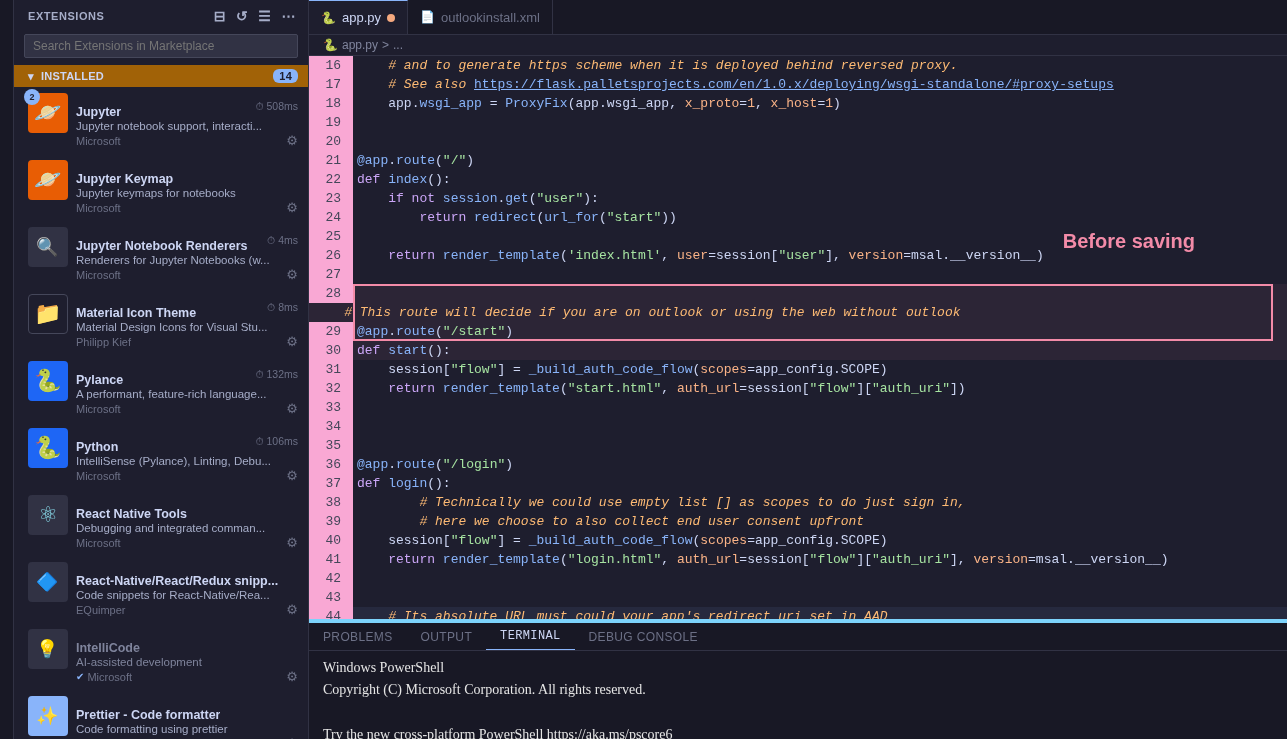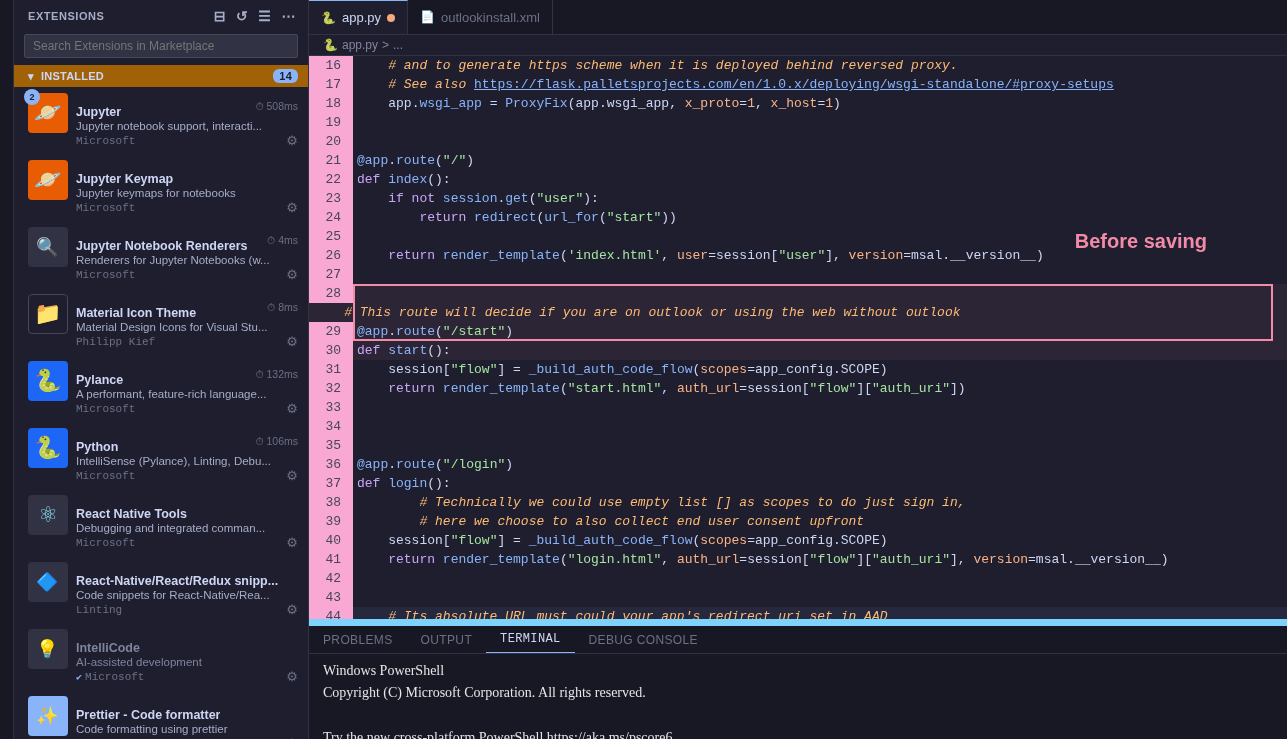--- a/index.html
+++ b/index.html
@@ -198,21 +198,21 @@
     .ext-publisher-row {
       display: flex;
       align-items: center;
       justify-content: space-between;
       margin-top: 1px;
     }
 
     .ext-publisher {
       font-size: 11px;
       color: #6c7086;
-      font-family: Liberation Mono, monospace;
+      font-family: Liberation Sans, sans-serif;
     }
 
     .ext-gear {
       color: #6c7086;
       font-size: 13px;
       cursor: pointer;
     }
 
     .ext-item.dimmed .ext-name {
       color: #7f849c;
@@ -338,34 +338,34 @@
     .c-func { color: #89b4fa; }
     .c-var { color: #cdd6f4; }
     .c-decorator { color: #89b4fa; }
     .c-param { color: #fab387; }
     .c-link { color: #89b4fa; text-decoration: underline; }
     .c-number { color: #fab387; }
 
     
     .annotation-before-saving {
       position: absolute;
-      right: 80px;
+      right: 92px;
       font-size: 20px;
       font-weight: 900;
       color: #f38ba8;
       font-family: Arial, sans-serif;
       pointer-events: none;
       z-index: 3;
     }
 
     
     .bottom-panel {
       height: 120px;
       background: #181825;
-      border-top: 7px solid #7dd3fc;
+      border-top: 4px solid #7dd3fc;
       display: flex;
       flex-direction: column;
     }
 
     .panel-tabs {
       display: flex;
       height: 28px;
       align-items: stretch;
       border-bottom: 1px solid #313244;
       background: #181825;
@@ -546,21 +546,21 @@
 
     <div class="ext-item">
       <div class="ext-icon" style="background:#313244; font-size:18px; color:#89b4fa;">🔷</div>
       <div class="ext-info">
         <div class="ext-name-row">
           <span class="ext-name">React-Native/React/Redux snipp...</span>
           <span class="ext-time"></span>
         </div>
         <div class="ext-desc">Code snippets for React-Native/Rea...</div>
         <div class="ext-publisher-row">
-          <span class="ext-publisher">Linting</span>
+          <span class="ext-publisher">EQuimper</span>
           <span class="ext-gear">⚙</span>
         </div>
       </div>
     </div>
 
     <div class="ext-item dimmed">
       <div class="ext-icon" style="background:#313244; font-size:18px; color:#7f849c;">💡</div>
       <div class="ext-info">
         <div class="ext-name-row">
           <span class="ext-name" style="color:#7f849c;">IntelliCode</span>

